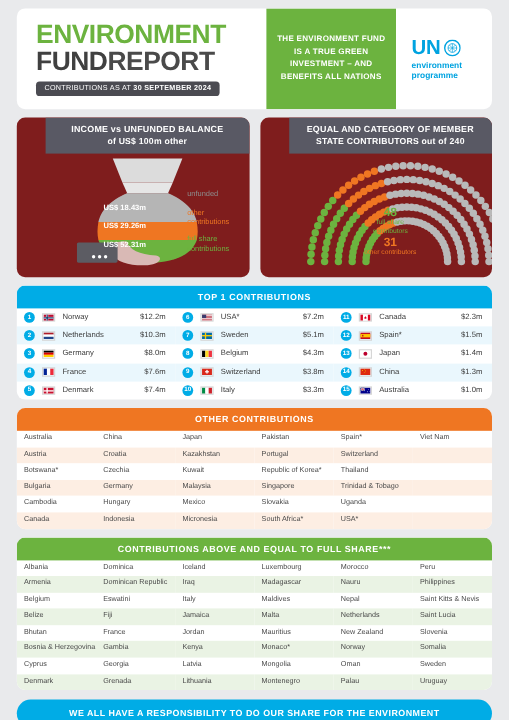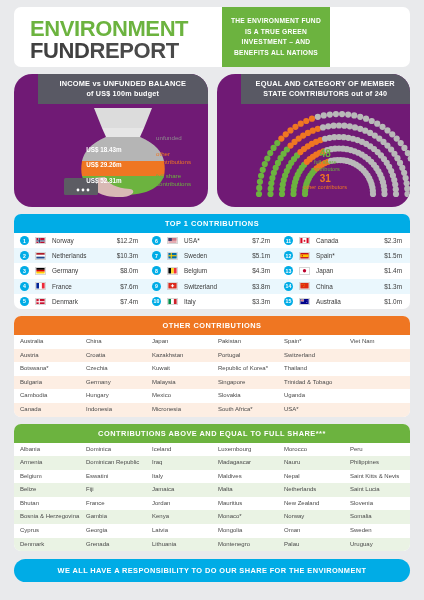--- a/index.html
+++ b/index.html
@@ -6,21 +6,21 @@
   html, body {
     width: 424px; height: 600px;
     background: #e9eaec;
     font-family: "Liberation Sans", sans-serif;
     overflow: hidden;
   }
   .page { position: relative; width: 424px; height: 600px; padding: 0 14px; }
 
   
   .header {
-    display: flex; height: 60px; margin-top: 7px;
+    display: flex; height: 84px; margin-top: 7px;
     background: #ffffff; border-radius: 7px; overflow: hidden;
   }
   .hdr-title { flex: 0 0 208px; padding: 11px 0 0 16px; }
   .hdr-l1 { font-size: 22px; font-weight: bold; letter-spacing: -0.4px; color: #6cb33f; line-height: 22px; }
   .hdr-l2 { font-size: 22px; font-weight: bold; letter-spacing: -0.4px; line-height: 22px; }
   .hdr-l2 .g { color: #404040; }
   .hdr-l2 .d { color: #4a4a4a; font-weight: bold; }
   .hdr-badge {
     display: inline-block; margin-top: 6px; background: #4b4b52; color: #ffffff;
     border-radius: 3px; padding: 3px 7px 3px 7px; font-size: 6px; letter-spacing: 0.25px;
@@ -31,21 +31,21 @@
     display: flex; align-items: center; justify-content: center; text-align: center;
     font-size: 6.7px; font-weight: bold; line-height: 10.5px; letter-spacing: 0.25px; padding: 0 6px;
   }
   .hdr-un { flex: 1; display: flex; flex-direction: column; justify-content: center; padding-left: 13px; }
   .un-row { display: flex; align-items: center; gap: 3px; }
   .un-text { font-size: 17px; font-weight: bold; color: #00a3e0; letter-spacing: -0.2px; }
   .un-sub { font-size: 7px; font-weight: bold; color: #00a3e0; line-height: 8.5px; margin-top: 2px; }
 
   
   .panels { display: flex; gap: 9px; margin-top: 7px; }
-  .panel { flex: 1; background: #701a75; border-radius: 18px; overflow: hidden; height: 133px; position: relative; padding-left: 24px; }
+  .panel { flex: 1; background: #7f1d1d; border-radius: 7px; overflow: hidden; height: 133px; position: relative; padding-left: 24px; }
   .panel-hd {
     background: #595964; color: #ffffff; text-align: center;
     padding: 5px 4px 5px; font-size: 7.4px; font-weight: bold; line-height: 10px; letter-spacing: 0.2px;
   }
   .panel-hd .sub { font-weight: bold; font-size: 7.2px; }
 
   
   .bag-wrap { position: relative; height: 95px; }
   .bag-svg { position: absolute; left: 50%; transform: translateX(-50%); top: 2px; }
   .bag-leg { position: absolute; font-size: 6.2px; line-height: 7.6px; }
@@ -95,28 +95,42 @@
 
 <div class="page">
 
   <div class="header">
     <div class="hdr-title">
       <div class="hdr-l1">ENVIRONMENT</div>
       <div class="hdr-l2"><span class="g">FUND</span><span class="d">REPORT</span></div>
       <div class="hdr-badge"><span>CONTRIBUTIONS AS AT </span><b>30 SEPTEMBER 2024</b></div>
     </div>
     <div class="hdr-green">THE ENVIRONMENT FUND IS A TRUE GREEN INVESTMENT – AND BENEFITS ALL NATIONS</div>
+    <div class="hdr-un">
+      <div class="un-row">
+        <span class="un-text">UN</span>
+        <svg width="14" height="14" viewBox="0 0 24 24">
+          <circle cx="12" cy="12" r="11" fill="none" stroke="#00a3e0" stroke-width="2"></circle>
+          <circle cx="12" cy="12" r="6.2" fill="none" stroke="#00a3e0" stroke-width="1.2"></circle>
+          <path d="M12 5.8 L12 18.2 M5.8 12 L18.2 12 M7.6 7.6 L16.4 16.4 M16.4 7.6 L7.6 16.4" stroke="#00a3e0" stroke-width="0.9"></path>
+        </svg>
+      </div>
+      <div class="un-sub">
+        <span>environment</span><br>
+        <span>programme</span>
+      </div>
+    </div>
   </div>
 
   <div class="panels">
 
     <div class="panel">
       <div class="panel-hd">
         <div>INCOME vs UNFUNDED BALANCE</div>
-        <div class="sub">of US$ 100m budget</div>
+        <div class="sub">of US$ 100m other</div>
       </div>
       <div class="bag-wrap">
         <svg class="bag-svg" width="118" height="92" viewBox="0 0 118 92">
           <path d="M30 2 L88 2 L80 22 L38 22 Z" fill="#dcdcdc"></path>
           <path d="M38 22 L80 22 L76 31 L42 31 Z" fill="#e6e6e6"></path>
           <path d="M37 86 C8 74 14 42 42 31 L76 31 C104 42 110 74 81 86 Z" fill="#cbb5b8" opacity="0.55"></path>
           <path d="M42 31 L76 31 C92 38 98 46 100 55 L18 55 C20 46 26 38 42 31 Z" fill="#b5b5b5"></path>
           <path d="M18 55 L100 55 C101 61 101 65 100 70 L18 70 C17 65 17 61 18 55 Z" fill="#ef7622"></path>
           <path d="M18 70 L100 70 C96 82 82 89 59 89 C36 89 22 82 18 70 Z" fill="#6cb33f"></path>
           <path d="M30 72 C24 86 40 92 59 91 C70 90 72 84 66 83 C52 82 44 78 41 71 Z" fill="#d9b9b5"></path>

